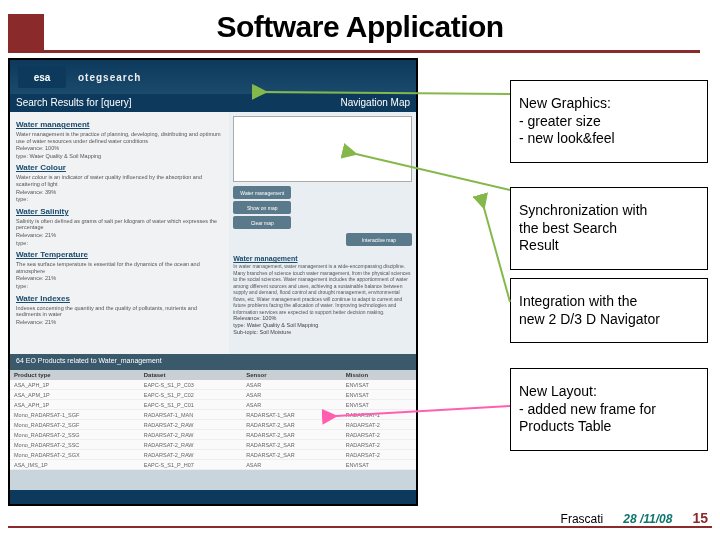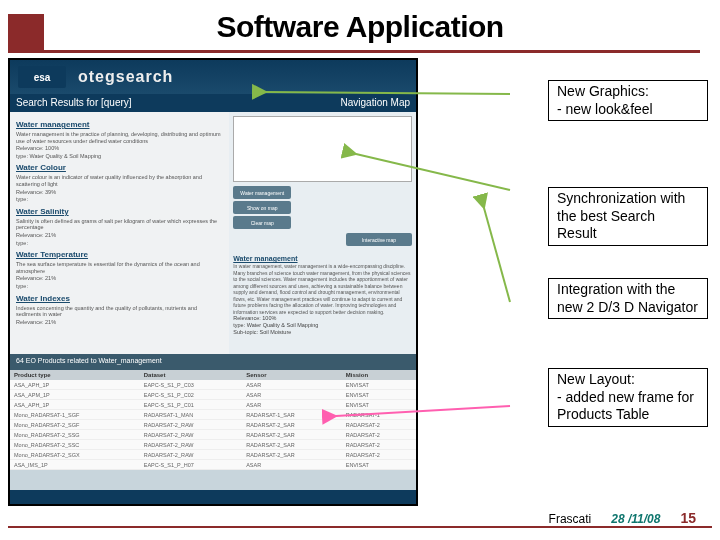--- a/index.html
+++ b/index.html
@@ -57,21 +57,21 @@
     color: #fff;
     font-size: 10px;
     font-weight: bold;
     display: flex;
     align-items: center;
     justify-content: center;
     border-radius: 2px;
   }
   .oteg-logo {
     color: #eee;
-    font-size: 16px;
+    font-size: 10px;
     font-weight: bold;
     letter-spacing: 1px;
   }
   .search-banner {
     height: 18px;
     background: #0d3a5c;
     color: #fff;
     font-size: 10px;
     padding: 3px 6px;
     display: flex;
@@ -160,24 +160,24 @@
     padding: 2px 6px;
     position: absolute;
     bottom: 0;
     left: 0;
     right: 0;
   }
 
   .callout {
     position: absolute;
     right: 12px;
-    width: 160px;
+    width: 198px;
     background: #fff;
     border: 1px solid #000;
-    padding: 2px 8px;
+    padding: 14px 8px;
     font-size: 14px;
     line-height: 1.25;
   }
   .callout-1 { top: 80px; }
   .callout-2 { top: 187px; }
   .callout-3 { top: 278px; }
   .callout-4 { top: 368px; }
 
   .arrow {
     position: absolute;
@@ -189,21 +189,21 @@
     position: absolute;
     bottom: 12px;
     left: 8px;
     right: 8px;
     height: 2px;
     background: #8b2a2a;
   }
   .footer-text {
     position: absolute;
     bottom: 14px;
-    right: 24px;
+    right: 12px;
     font-size: 12px;
     color: #000;
     display: flex;
     gap: 20px;
     align-items: baseline;
     text-align: center;
   }
   .footer-text .date { color: #0f766e; font-weight: bold; font-style: italic; }
   .footer-text .pagenum { color: #8b2a2a; font-weight: bold; font-size: 14px; }
 </style>
@@ -327,20 +327,21 @@
           <td>ASAR</td>
           <td>ENVISAT</td>
         </tr>
       </tbody>
   </table>
   <div class="table-footer"></div>
 </div>
 
 <div class="callout callout-1">
   <div>New Graphics:</div>
+  <div>- greater size</div>
   <div>- new look&amp;feel</div>
 </div>
 <div class="callout callout-2">
   <div>Synchronization with</div>
   <div>the best Search</div>
   <div>Result</div>
 </div>
 <div class="callout callout-3">
   <div>Integration with the</div>
   <div>new 2 D/3 D Navigator</div>

